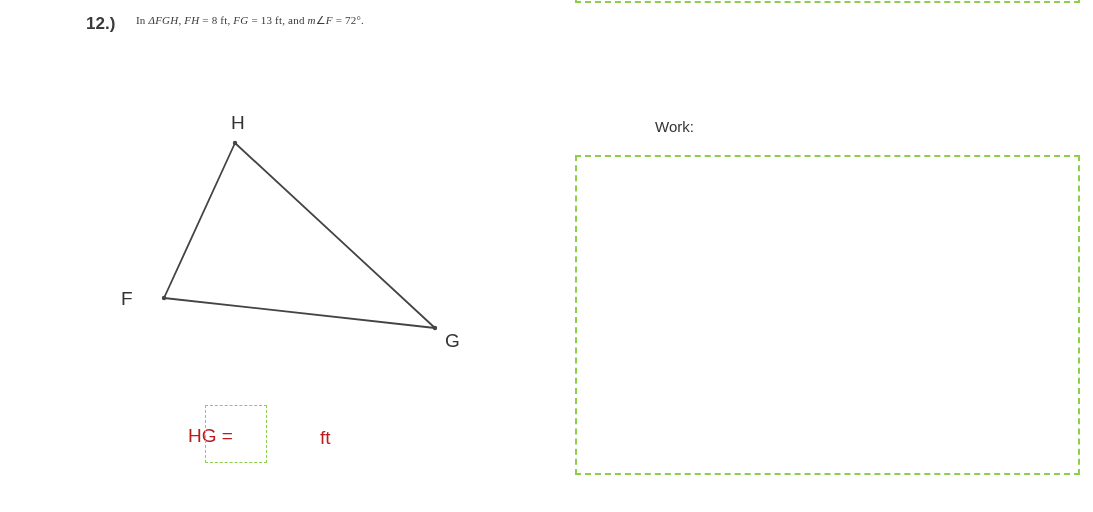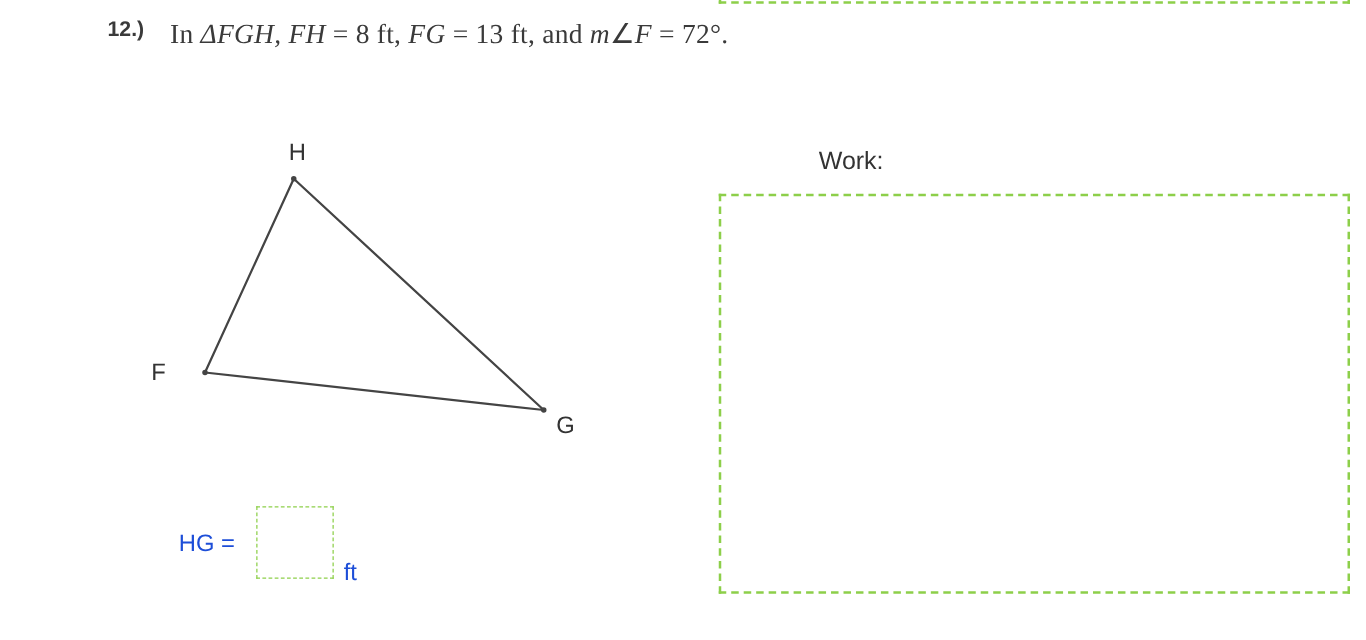--- a/index.html
+++ b/index.html
@@ -14,26 +14,26 @@
   }
   .page {
     position: relative;
     width: 1093px;
     height: 360px;
   }
   .abs { position: absolute; }
 
   
   .qnum { font-weight: 700; font-size: 17px; color:#3a3a3a; }
-  .given-text { font-size: 22px; color:#3a3a3a; font-style: italic; letter-spacing: .2px; font-family: Georgia, "Times New Roman", serif; }
+  .given-text { font-size: 11px; color:#3a3a3a; font-style: italic; letter-spacing: .2px; font-family: Georgia, "Times New Roman", serif; }
   .given-text .up { font-style: normal; }
   .instr { font-size: 19px; color:#505050; line-height: 1.45; font-family: "Helvetica Neue", Arial, sans-serif; }
-  .work-label { font-size: 20px; color:#333; font-family: "Helvetica Neue", Arial, sans-serif; }
+  .work-label { font-size: 15px; color:#333; font-family: "Helvetica Neue", Arial, sans-serif; }
   .diagram-label { font-size: 19px; color:#333; font-family: "Helvetica Neue", Arial, sans-serif; }
-  .answer-label { font-size: 19px; color:#1d4ed8; font-family: "Helvetica Neue", Arial, sans-serif; }
+  .answer-label { font-size: 19px; color:#b91c1c; font-family: "Helvetica Neue", Arial, sans-serif; margin-left: 45px; }
 
   
   .dashed-box {
     border: 2px dashed #8dcf4a;
     box-sizing: border-box;
   }
   .dashed-box.small { border-width: 1.5px; }
 
   
   .top-sliver {
@@ -79,15 +79,15 @@
 </svg>
 
 <div class="abs work-label" style="left:655px; top:118px;">Work:</div>
 
 <div class="abs dashed-box" style="left:575px; top:155px; width:505px; height:320px;"></div>
 
 <div class="abs answer-label" style="left:143px; top:425px;">HG =</div>
 
 <div class="abs dashed-box small" style="left:205px; top:405px; width:62px; height:58px;"></div>
 
-<div class="abs answer-label" style="left:275px; top:448px;">ft</div>
+<div class="abs answer-label" style="left:275px; top:427px;">ft</div>
 
 </div>
 
 </body></html>

